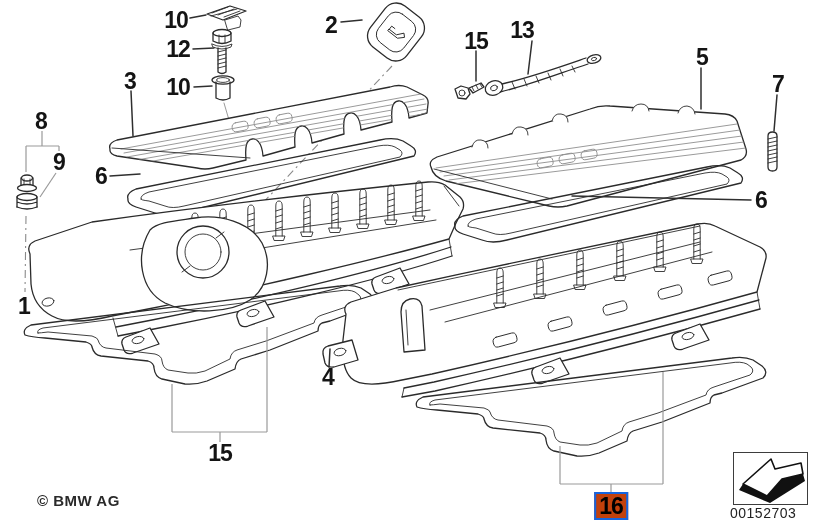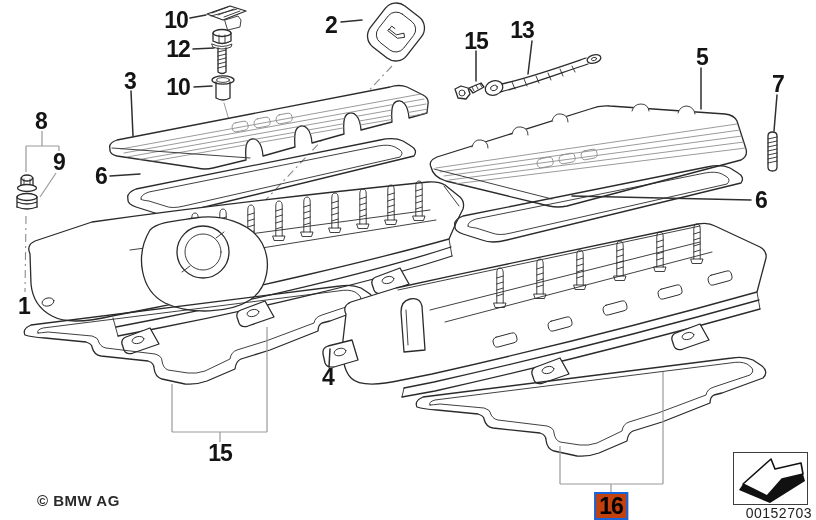--- a/index.html
+++ b/index.html
@@ -34,21 +34,21 @@
     position:absolute; left:37px; top:492px;
     font-size:15px; font-weight:bold; color:#2a2a2a; letter-spacing:0.5px;
   }
   #thumb {
     position:absolute; left:733px; top:452px; width:75px; height:53px;
     border:1.6px solid #3d3d3d; background:#fff; box-sizing:border-box; cursor:pointer;
   }
   #thumb svg { display:block; }
   #thumbnum {
     position:absolute; left:730px; top:505px; width:82px;
-    text-align:right; font-size:14px; color:#222222; letter-spacing:0.5px;
+    text-align:left; font-size:14px; color:#222222; letter-spacing:0.5px;
   }
 </style>
 </head>
 <body>
 
 <div id="stage">
 
 <svg id="art" width="816" height="520" viewBox="0 0 816 520">
   <defs>
     <g id="stud">

